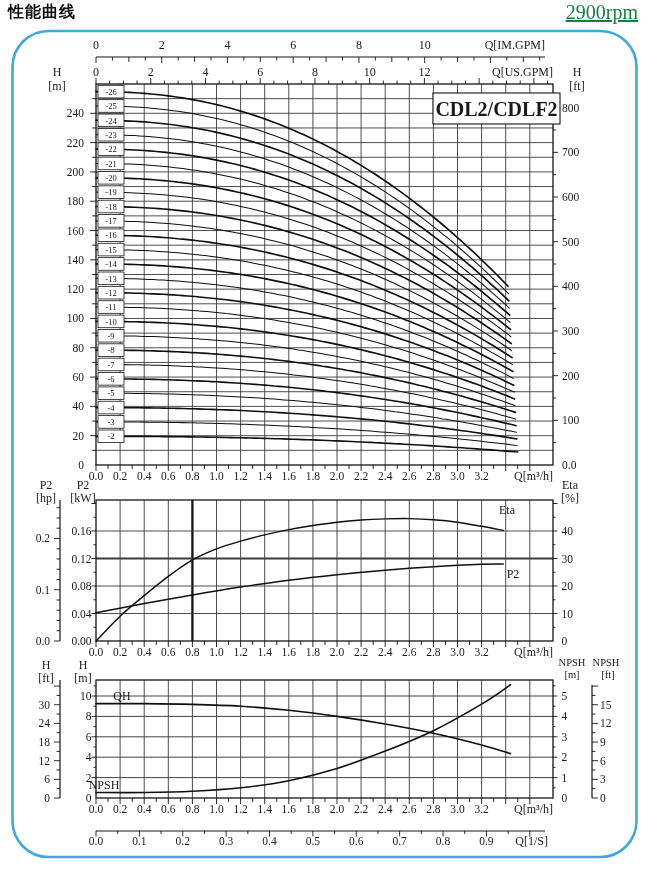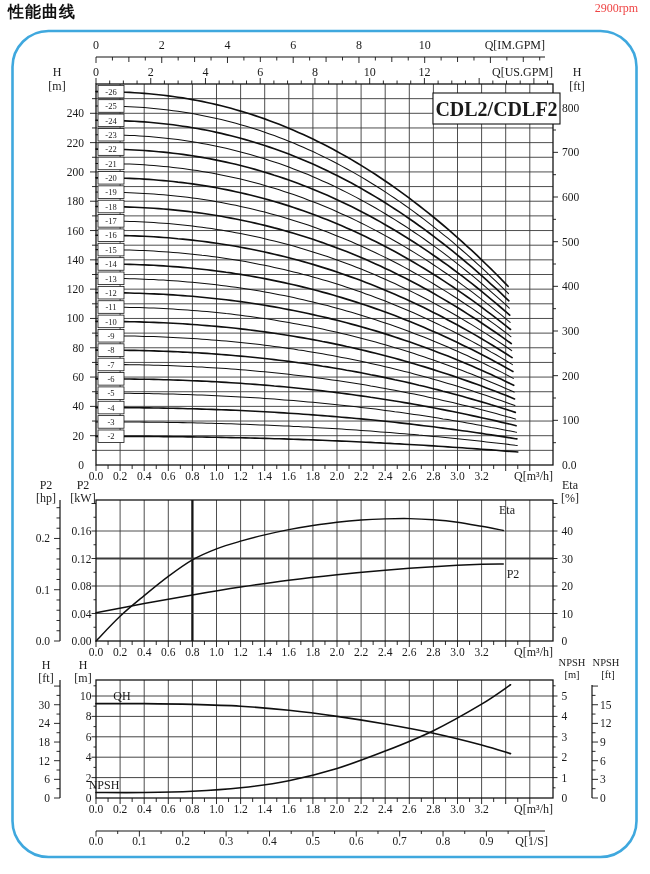--- a/index.html
+++ b/index.html
@@ -1,20 +1,20 @@
 <!DOCTYPE html>
 <html><head>
 <meta charset="utf-8">
 <style>
   html,body{margin:0;padding:0;background:#ffffff;}
   .page{position:relative;width:650px;height:874px;background:#fff;overflow:hidden;
         font-family:"Liberation Serif","DejaVu Serif",serif;}
   .hdr-title{position:absolute;left:8px;top:2px;font-family:Liberation Sans, sans-serif;
         font-weight:bold;font-size:16px;color:#111;letter-spacing:1px;}
-  .hdr-rpm{position:absolute;right:12px;top:1px;font-size:12px;color:#ef4444;}
+  .hdr-rpm{position:absolute;right:12px;top:1px;font-size:20px;color:#15803d;text-decoration:underline;}
   #chart-svg{position:absolute;left:0;top:0;}
 </style>
 </head>
 <body>
 
 <div class="page">
   <span class="hdr-title">性能曲线</span>
   <span class="hdr-rpm">2900rpm</span>
   <svg id="chart-svg" width="650" height="874" viewBox="0 0 650 874">
       <g>

